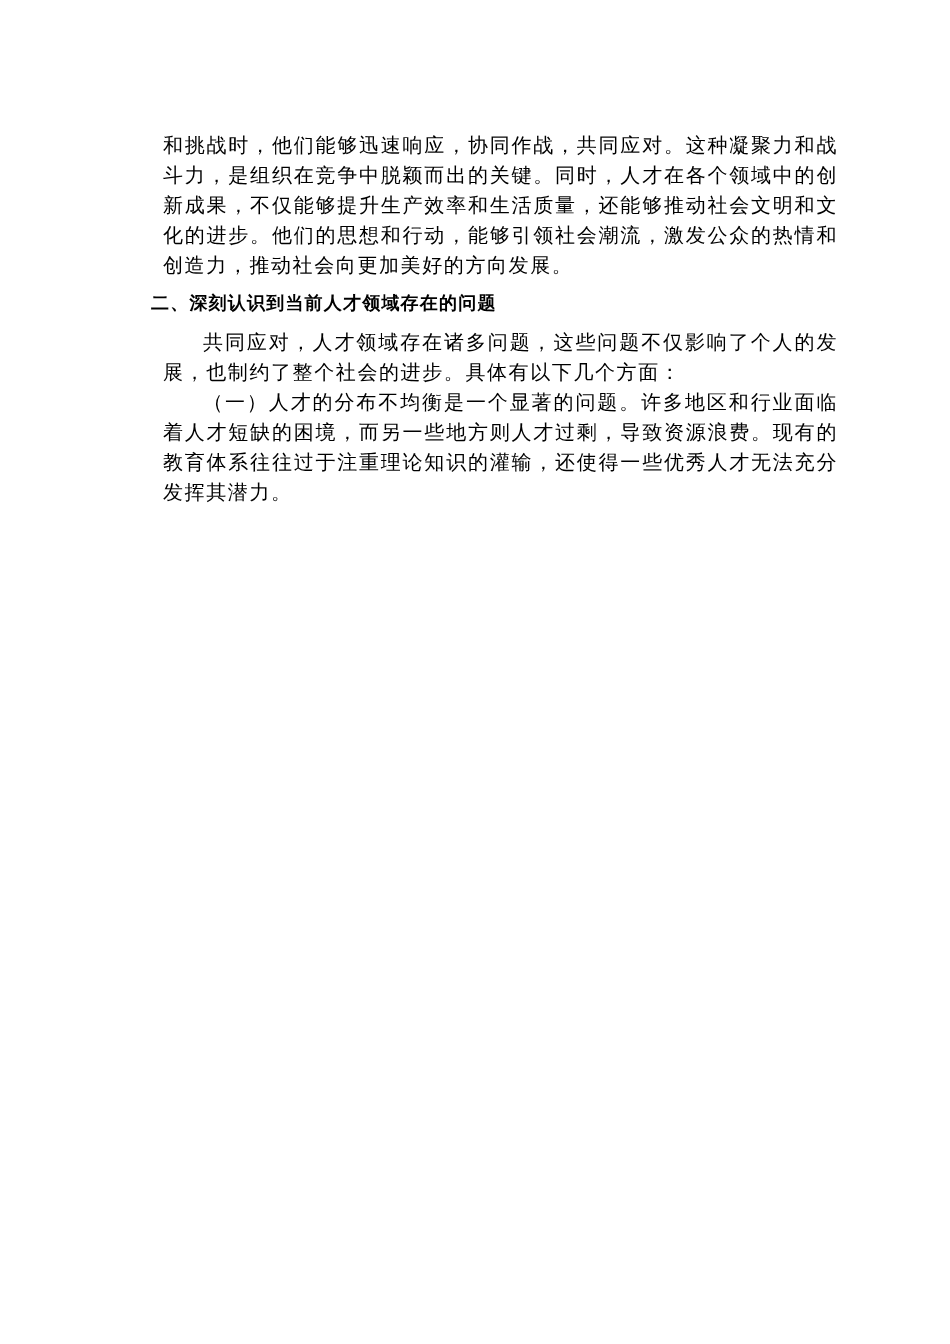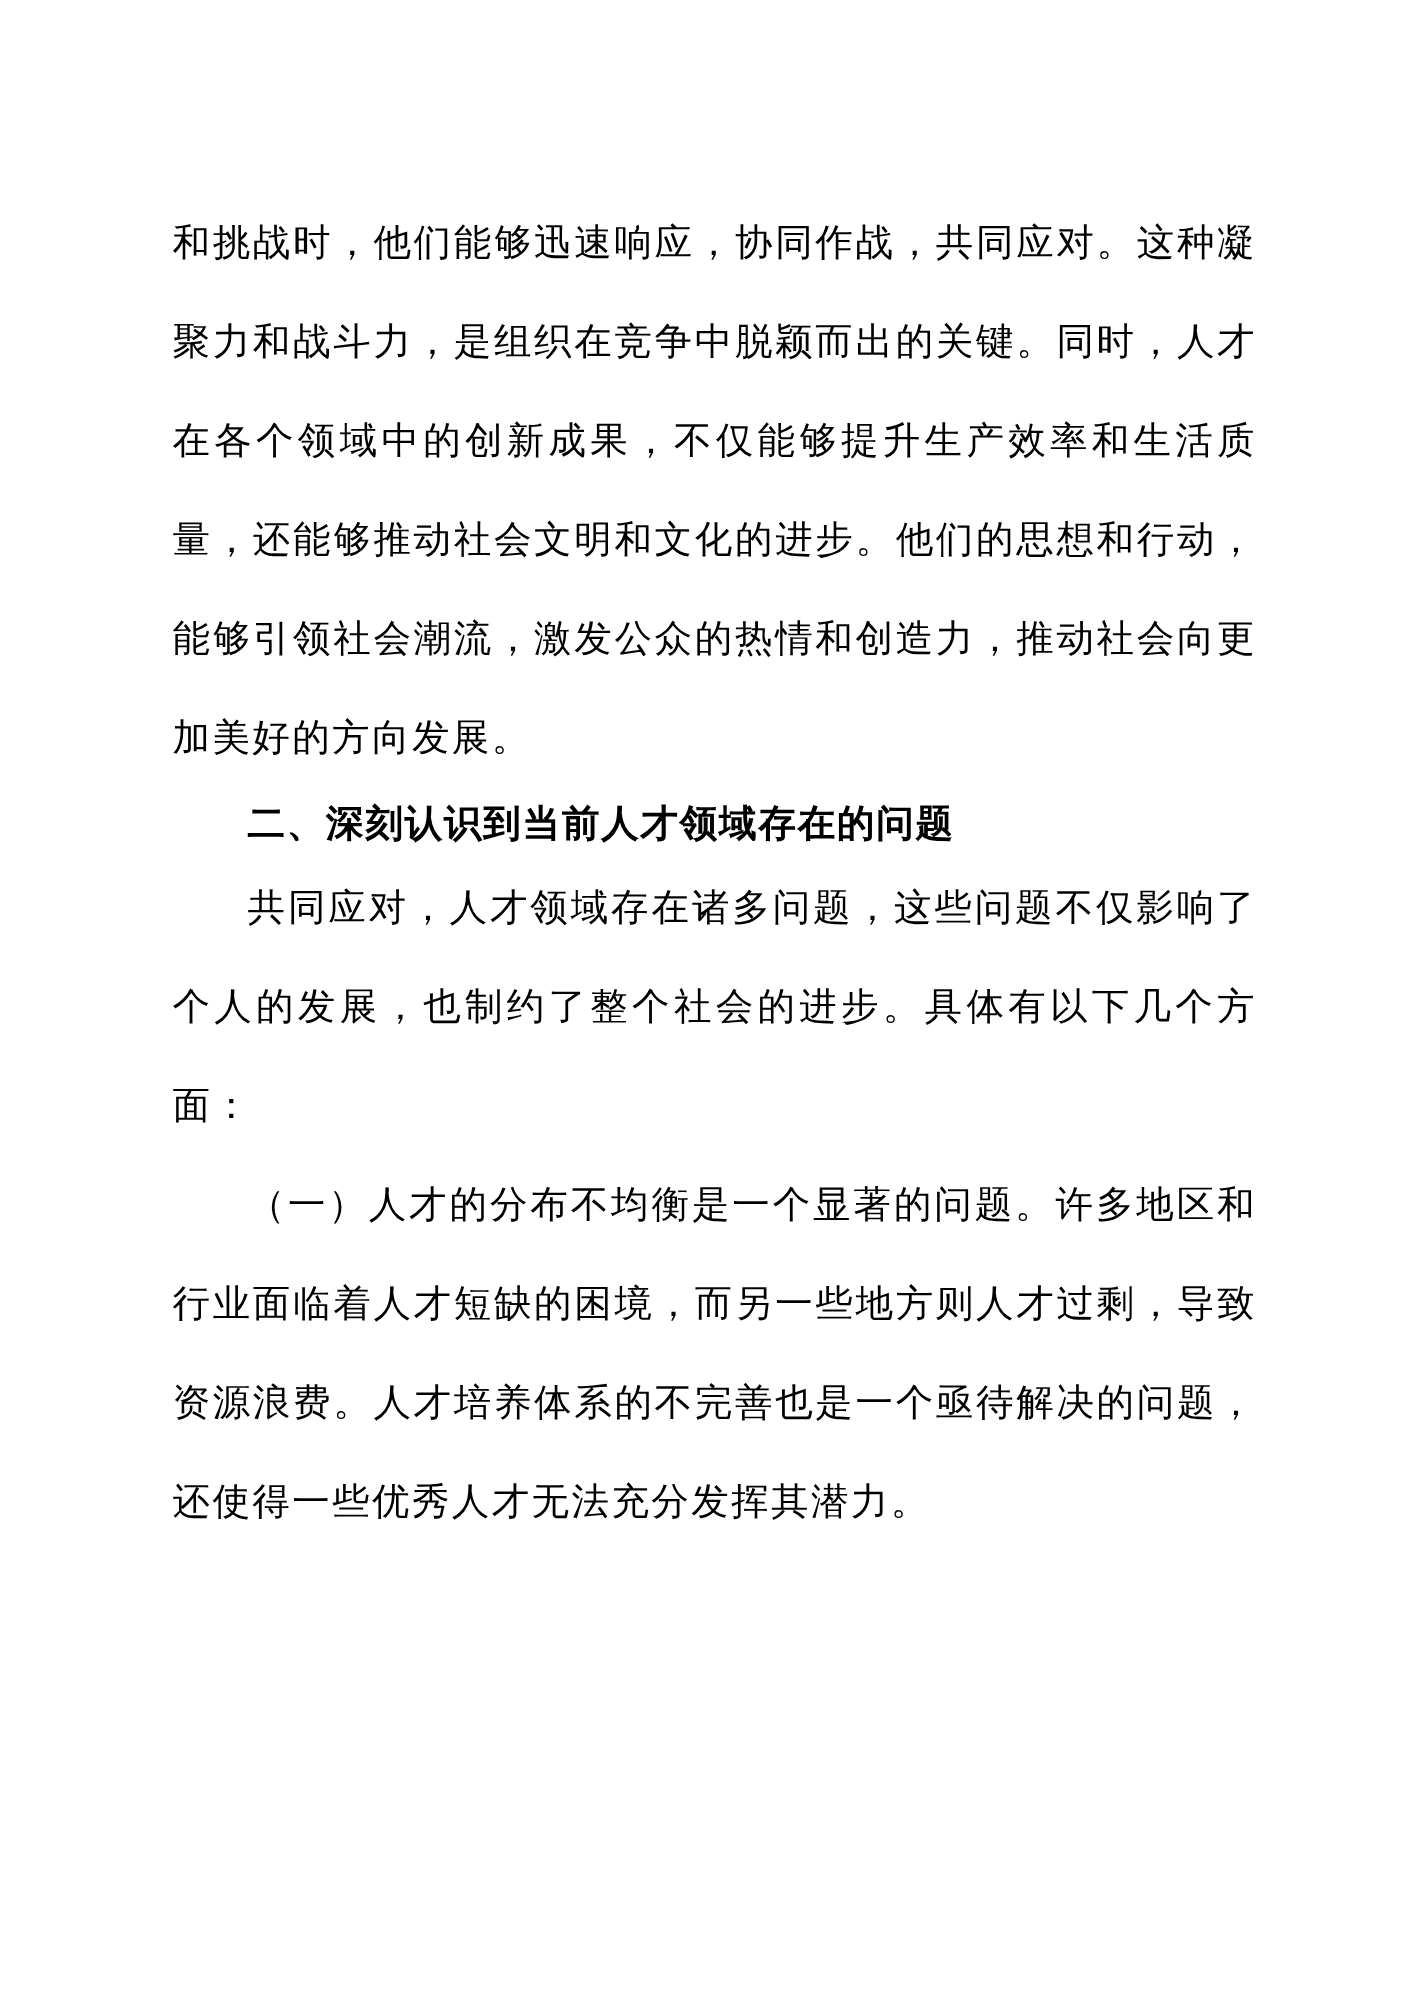--- a/index.html
+++ b/index.html
@@ -11,46 +11,47 @@
     color: #000000;
     font-family: "Liberation Serif", serif;
   }
   .page {
     width: 950px;
     height: 1344px;
     background: #ffffff;
     padding: 130px 112px 0 115px;
   }
   .para {
-    font-size: 25px;
-    line-height: 66px;
+    font-size: 20px;
+    line-height: 30px;
     letter-spacing: 1.6px;
     text-align: justify;
     text-indent: 2em;
     font-weight: 400;
+    margin-left: 48px;
   }
   .para.continuation {
     text-indent: 0;
   }
   .heading {
-    font-size: 25px;
+    font-size: 18px;
     line-height: 46.5px;
     letter-spacing: 1.2px;
     text-indent: 2em;
     font-weight: 700;
     font-family: "Liberation Sans", sans-serif;
     text-align: left;
   }
 </style>
 </head>
 <body>
 
 <div class="page">
   <p class="para continuation">和挑战时，他们能够迅速响应，协同作战，共同应对。这种凝聚力和战斗力，是组织在竞争中脱颖而出的关键。同时，人才在各个领域中的创新成果，不仅能够提升生产效率和生活质量，还能够推动社会文明和文化的进步。他们的思想和行动，能够引领社会潮流，激发公众的热情和创造力，推动社会向更加美好的方向发展。</p>
 
   <h2 class="heading">二、深刻认识到当前人才领域存在的问题</h2>
 
   <p class="para">共同应对，人才领域存在诸多问题，这些问题不仅影响了个人的发展，也制约了整个社会的进步。具体有以下几个方面：</p>
 
-  <p class="para">（一）人才的分布不均衡是一个显著的问题。许多地区和行业面临着人才短缺的困境，而另一些地方则人才过剩，导致资源浪费。人才培养体系的不完善也是一个亟待解决的问题，还使得一些优秀人才无法充分发挥其潜力。</p>
+  <p class="para">（一）人才的分布不均衡是一个显著的问题。许多地区和行业面临着人才短缺的困境，而另一些地方则人才过剩，导致资源浪费。现有的教育体系往往过于注重理论知识的灌输，还使得一些优秀人才无法充分发挥其潜力。</p>
 
 
 </div>
 
 </body></html>

